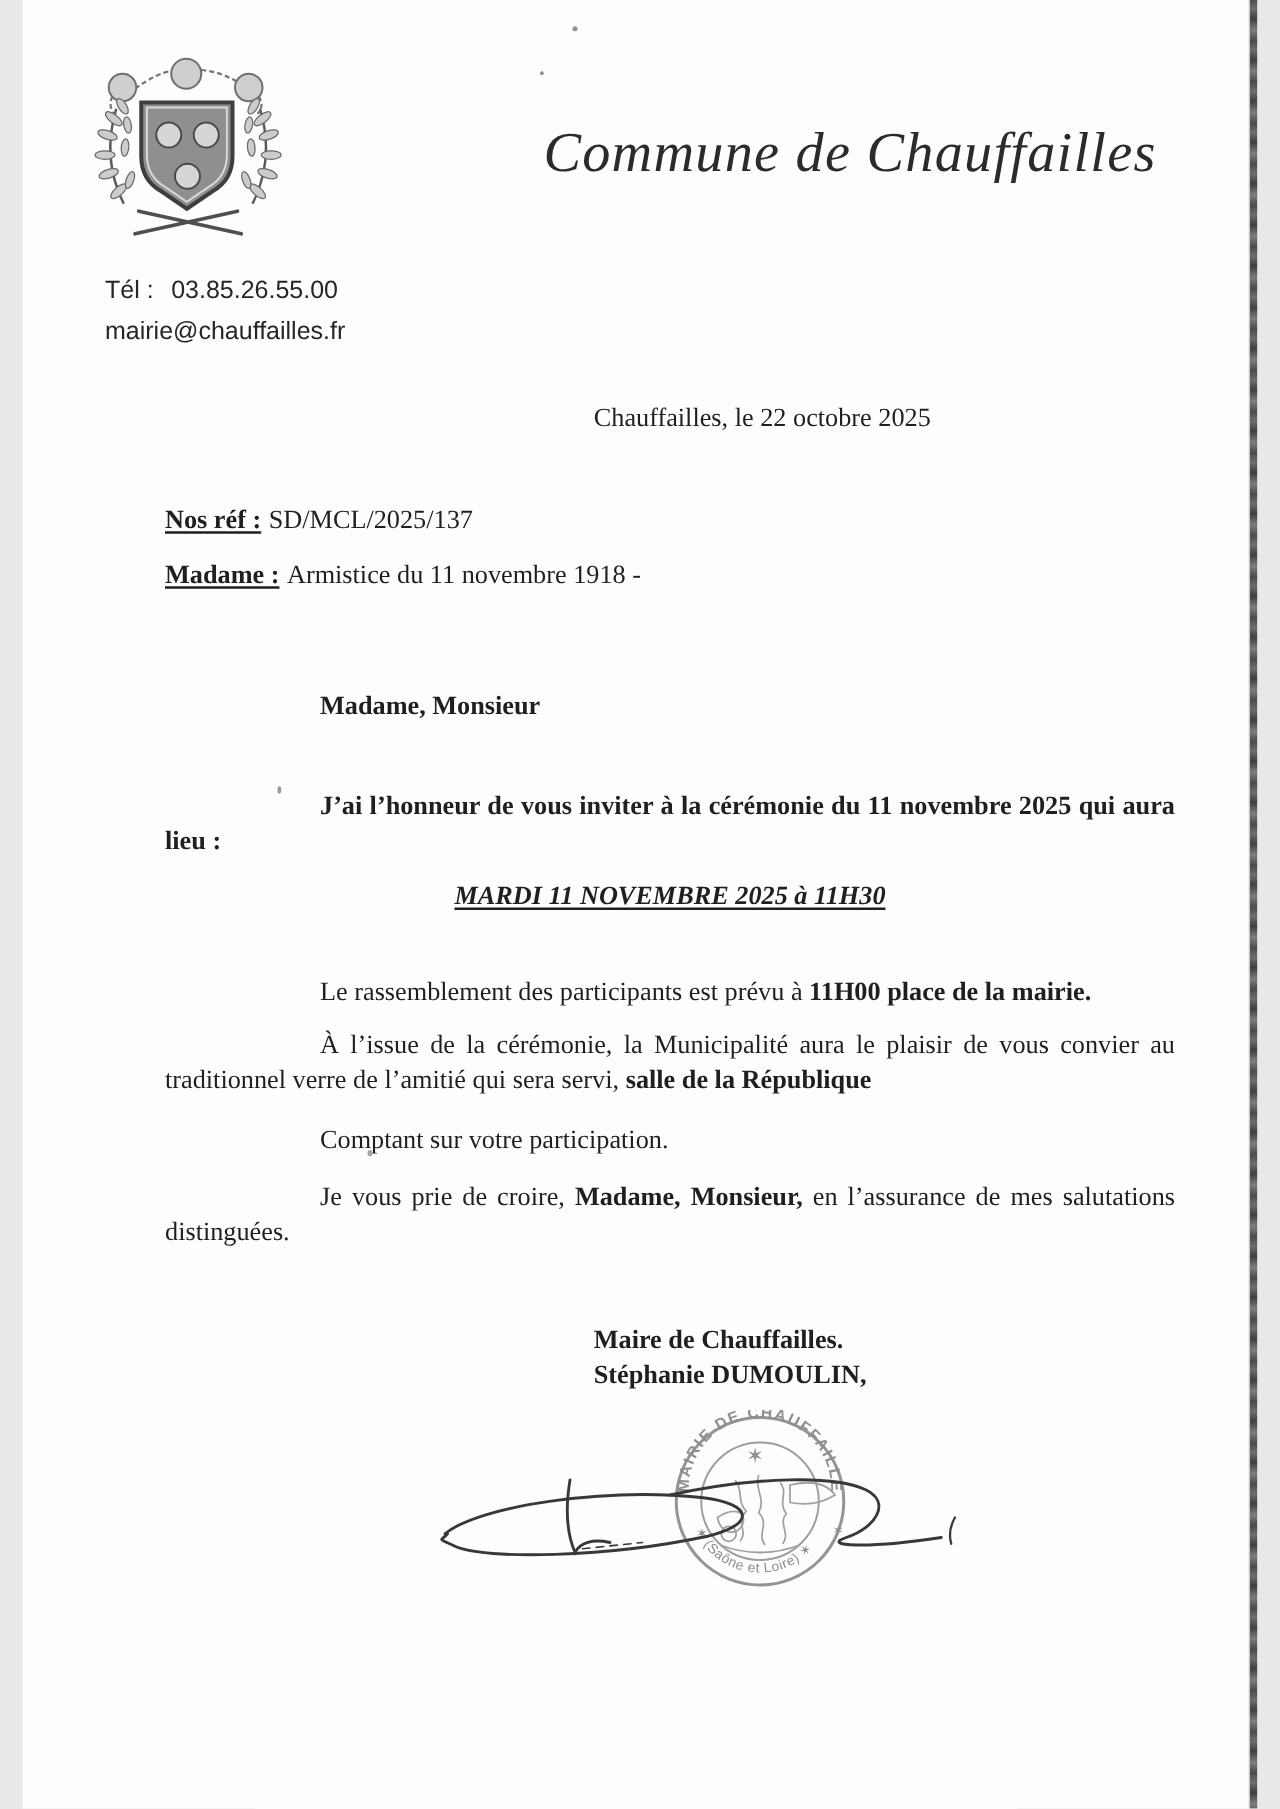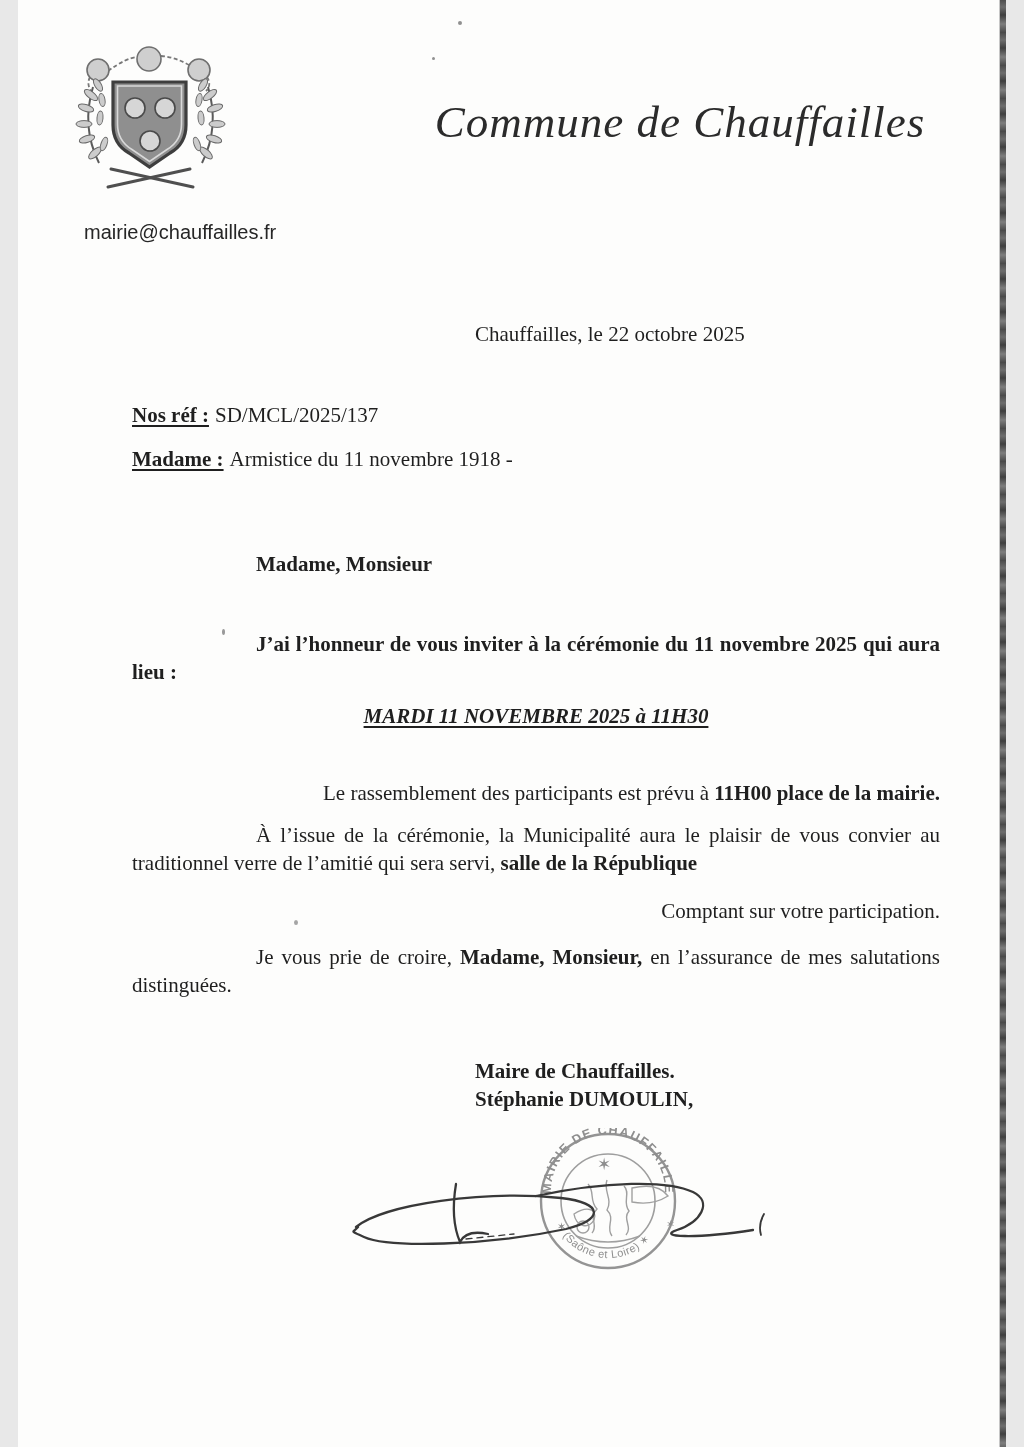--- a/index.html
+++ b/index.html
@@ -30,21 +30,21 @@
     font-size:20px; line-height:33px; color:#262626;
   }
   .contact .tel-number { margin-left:14px; }
   
   .dateline { position:absolute; left:457px; top:322px; font-size:21px; }
   .ref-line { position:absolute; left:114px; top:403px; font-size:21px; }
   .objet-line { position:absolute; left:114px; top:447px; font-size:21px; }
   .ref-label { font-weight:bold; text-decoration:underline; text-underline-offset:3px; }
   .ref-value { margin-left:6px; }
   .salutation { position:absolute; left:238px; top:536px; font-size:21px; font-weight:bold;margin-top:16px; }
-  .para { font-size:21px; line-height:28px;text-align:right; }
+  .para { font-size:21px; line-height:28px; }
   .para.block { position:absolute; left:114px; width:808px; text-align:justify; text-indent:124px; }
   .para.simple { position:absolute; left:238px; width:684px; }
   .p-invitation { top:630px; font-weight:bold; }
   .event-lines {
     position:absolute; left:114px; top:703px; width:808px;
     text-align:center; font-size:21px; line-height:27px;
     font-weight:bold; font-style:italic;
   }
   .event-lines .u { text-decoration:underline; text-decoration-thickness:2px; text-underline-offset:3px; }
   .p-gathering { top:779px; }
@@ -136,20 +136,23 @@
     <g fill="#d6d6d6" stroke="#4a4a4a" stroke-width="1.6">
       <circle cx="64" cy="63" r="10"></circle>
       <circle cx="94" cy="63" r="10"></circle>
       <circle cx="79" cy="96" r="10"></circle>
     </g>
   </svg>
 
   <div class="commune-title">Commune de Chauffailles</div>
 
   <div class="contact">
+    <div>
+      <span>Tél :</span><span class="tel-number">03.85.26.55.00</span>
+    </div>
     <div>mairie@chauffailles.fr</div>
   </div>
 
   <div class="dateline">Chauffailles, le 22 octobre 2025</div>
 
   <div class="ref-line">
     <span class="ref-label">Nos réf :</span><span class="ref-value">SD/MCL/2025/137</span>
   </div>
   <div class="objet-line">
     <span class="ref-label">Madame :</span><span class="ref-value">Armistice du 11 novembre 1918 -</span>

